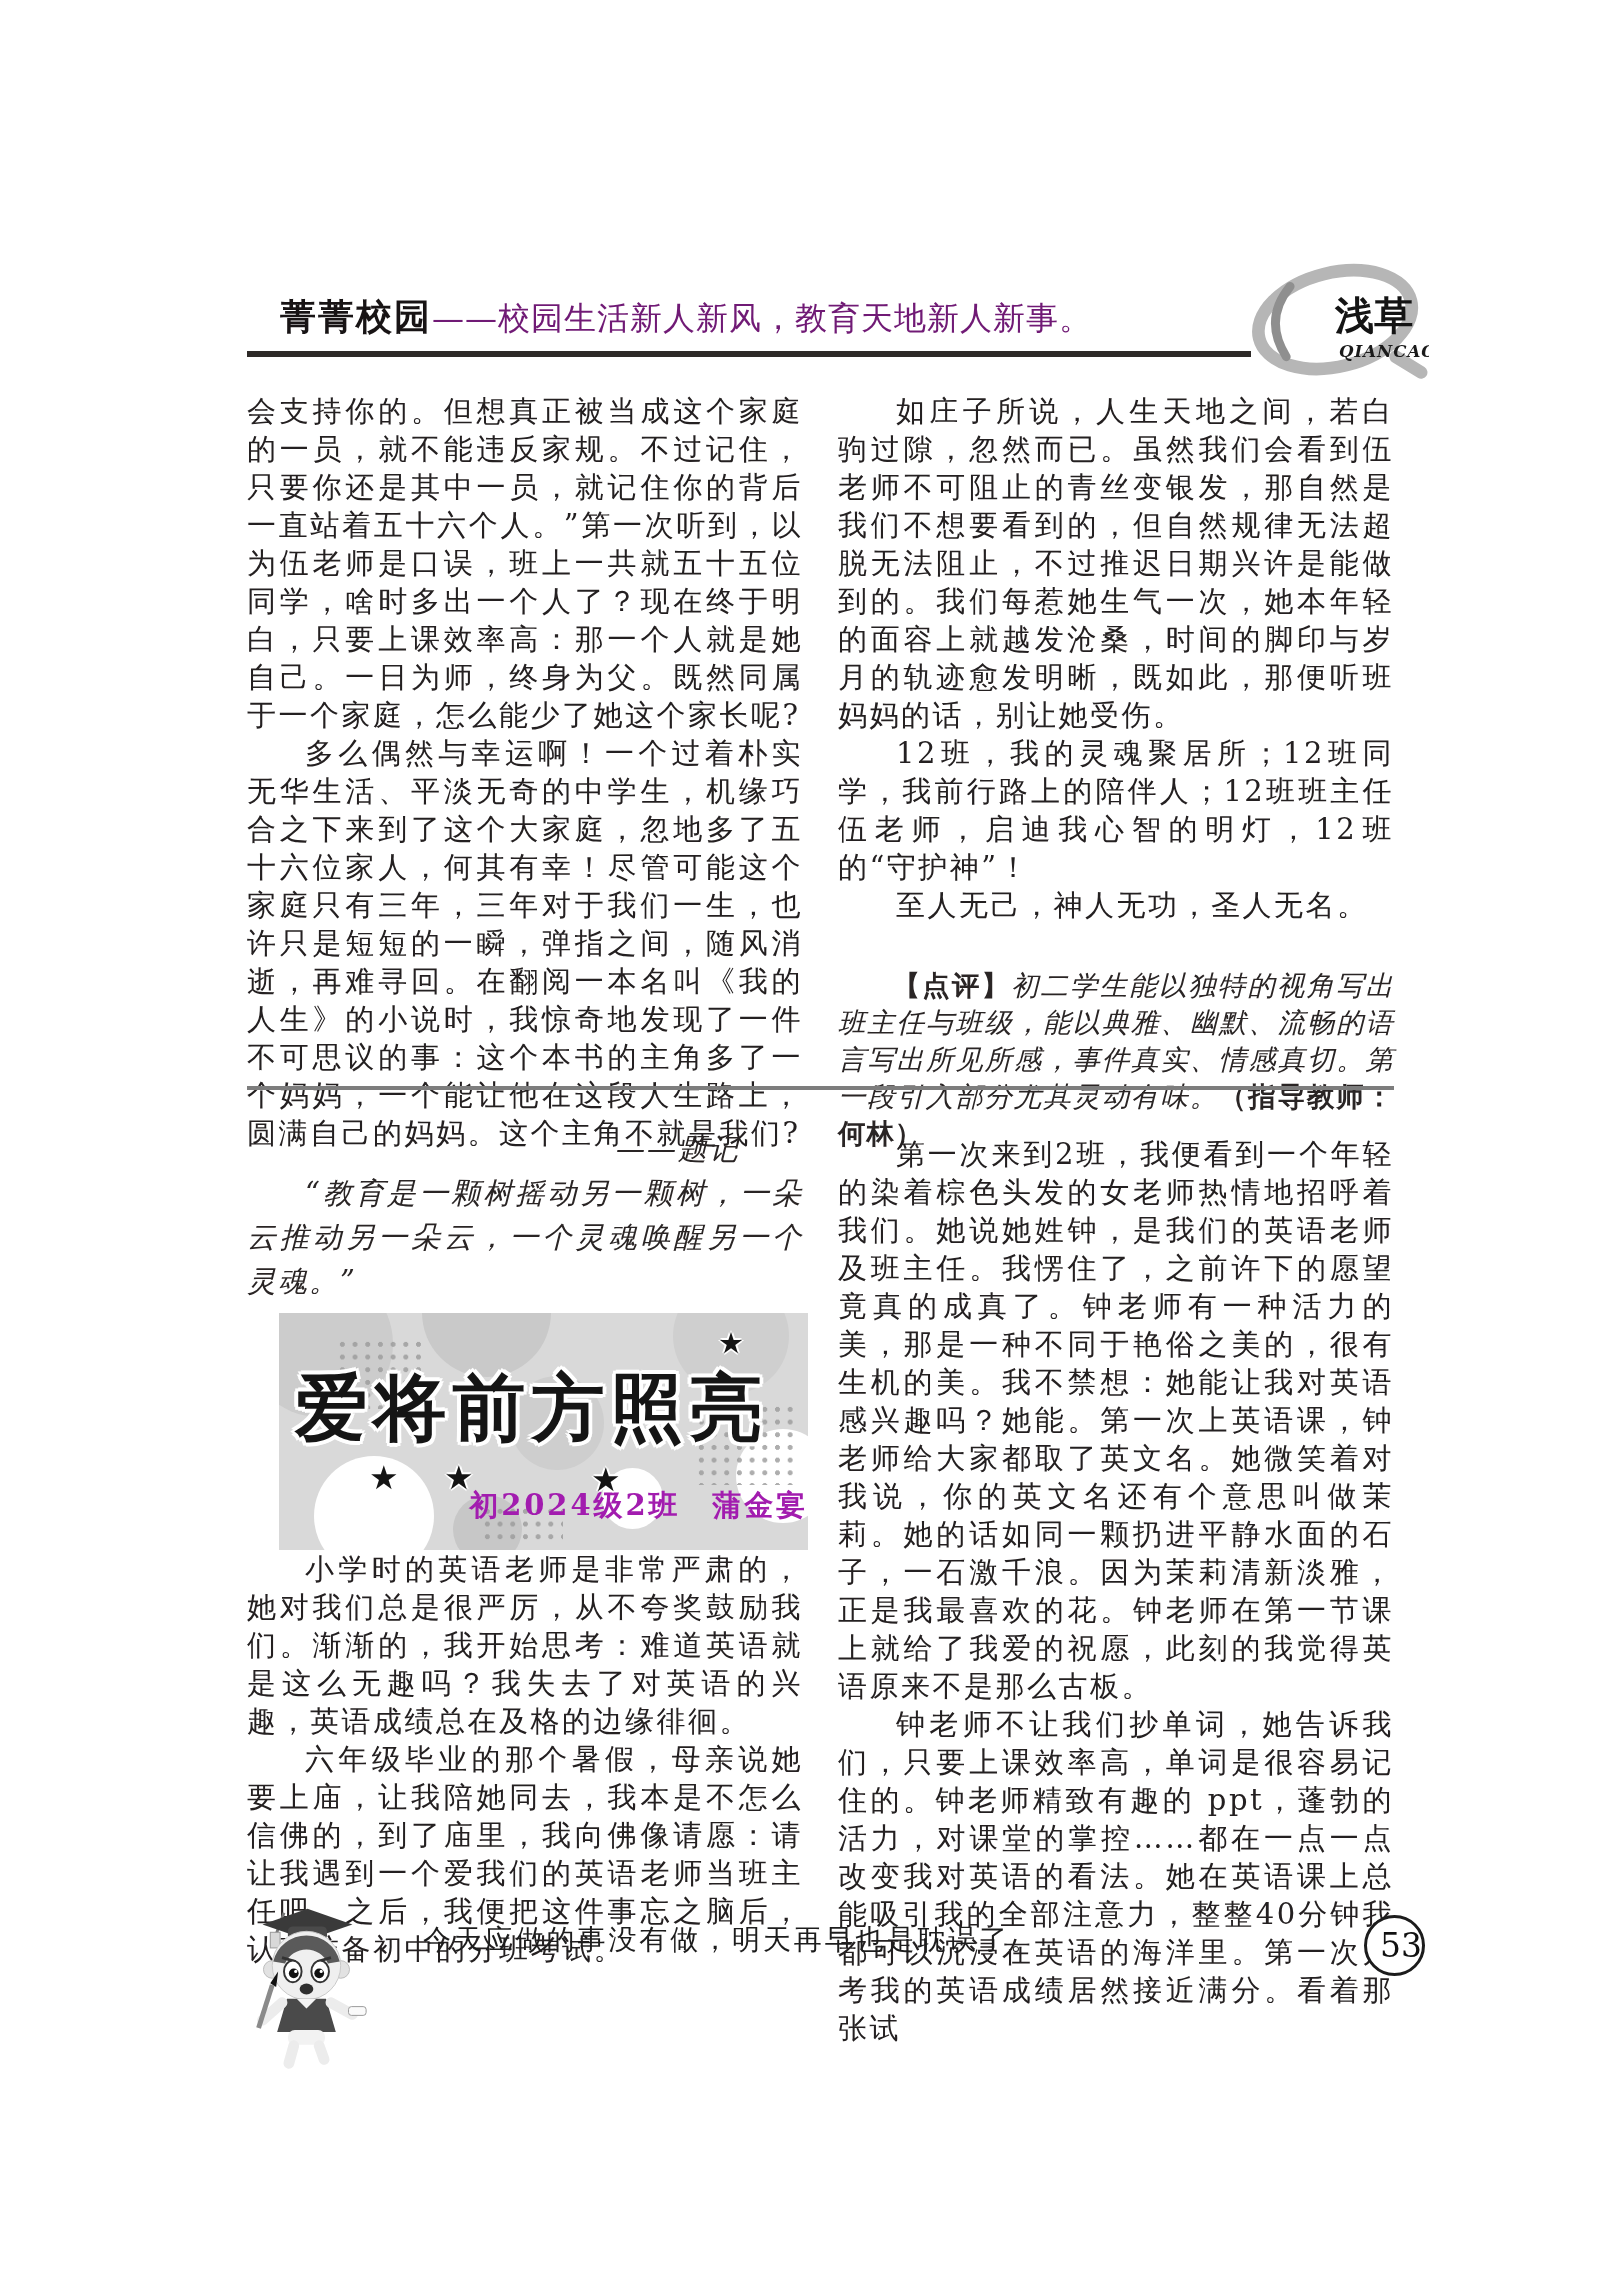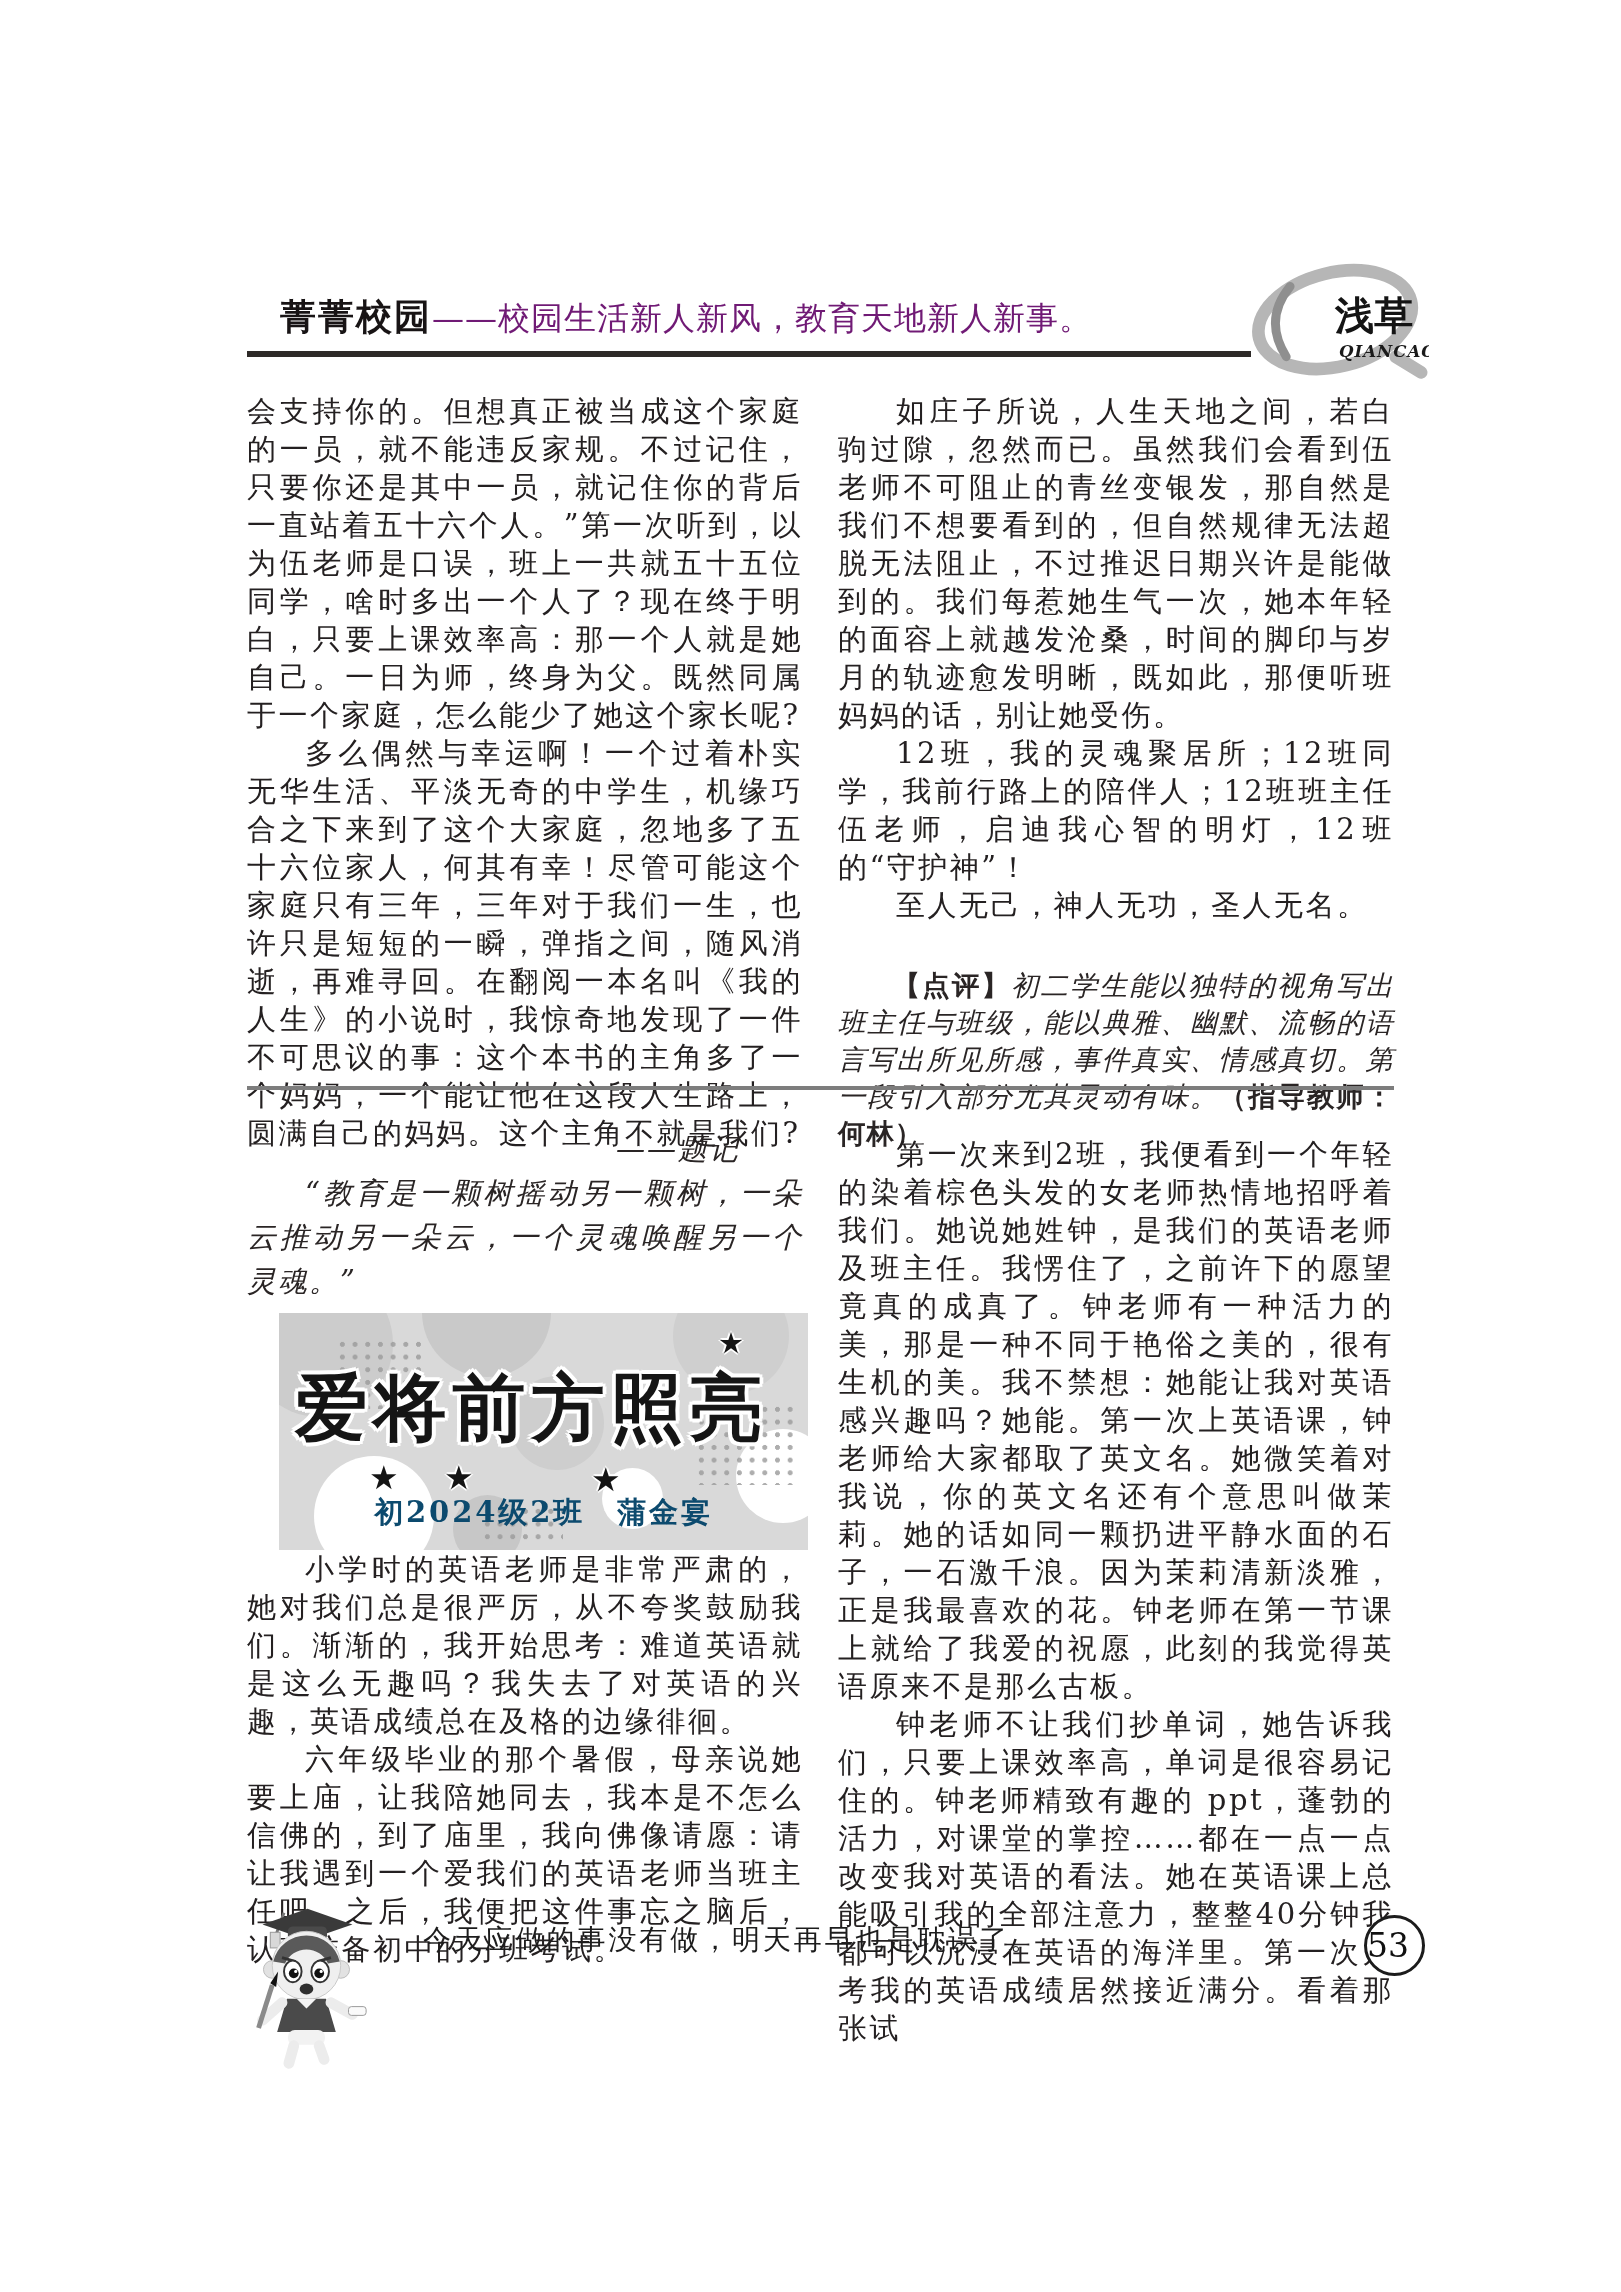--- a/index.html
+++ b/index.html
@@ -42,30 +42,30 @@
   .banner-title{position:absolute;left:15.7px;top:47px;font-family:"DejaVu Sans",sans-serif;
     font-weight:800;font-size:73px;letter-spacing:5.9px;color:#151515;white-space:nowrap;z-index:3;
     text-shadow:3.9px 0 0 #fff,-3.9px 0 0 #fff,0 3.9px 0 #fff,0 -3.9px 0 #fff,
                 2.9px 2.9px 0 #fff,-2.9px 2.9px 0 #fff,2.9px -2.9px 0 #fff,-2.9px -2.9px 0 #fff;}
   .star{position:absolute;font-size:33px;color:#141414;z-index:4;
     text-shadow:2px 0 0 #fff,-2px 0 0 #fff,0 2px 0 #fff,0 -2px 0 #fff;}
   .star-a{left:90px;top:145px;}
   .star-b{left:165px;top:145px;}
   .star-c{left:312px;top:147px;}
   .star-d{left:439px;top:13.7px;font-size:29px;}
-  .banner-byline{position:absolute;left:0;right:0;top:180px;text-align:center;z-index:3;
-    font-size:29px;font-weight:600;letter-spacing:2.9px;color:#0c4a6e;}
+  .banner-byline{position:absolute;left:0;right:0;top:173px;text-align:right;z-index:3;
+    font-size:29px;font-weight:600;letter-spacing:2.9px;color:#a21caf;}
   .p-after-banner{margin-top:13.7px;}
 
   
   .mascot{position:absolute;left:231px;top:1901px;width:149px;height:176px;}
   .motto{position:absolute;left:423px;top:1921px;font-family:"DejaVu Sans",sans-serif;
          font-size:28px;letter-spacing:2.9px;color:#1c1c1c;white-space:nowrap;}
   .pnum{position:absolute;left:1364px;top:1915px;width:55px;height:55px;border:3.9px solid #1c1c1c;
-        border-radius:50%;text-align:left;line-height:55px;font-size:33px;color:#111;
+        border-radius:50%;text-align:right;line-height:55px;font-size:33px;color:#111;
         font-family:"DejaVu Serif",serif;background:#fff;}
 </style>
 </head>
 <body>
 
 <div class="page">
 
   <div class="masthead">
     <span class="mh-title">菁菁校园</span><span class="mh-tag">——校园生活新人新风，教育天地新人新事。</span>
   </div>

